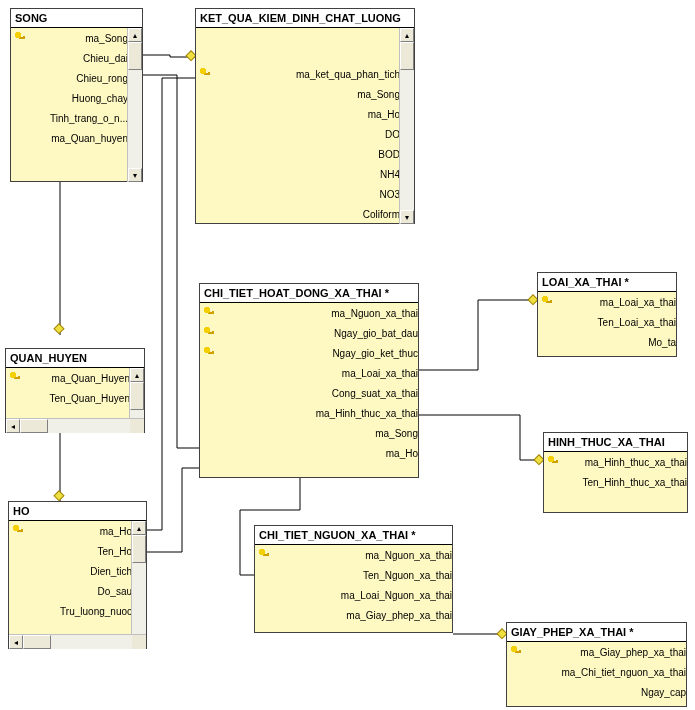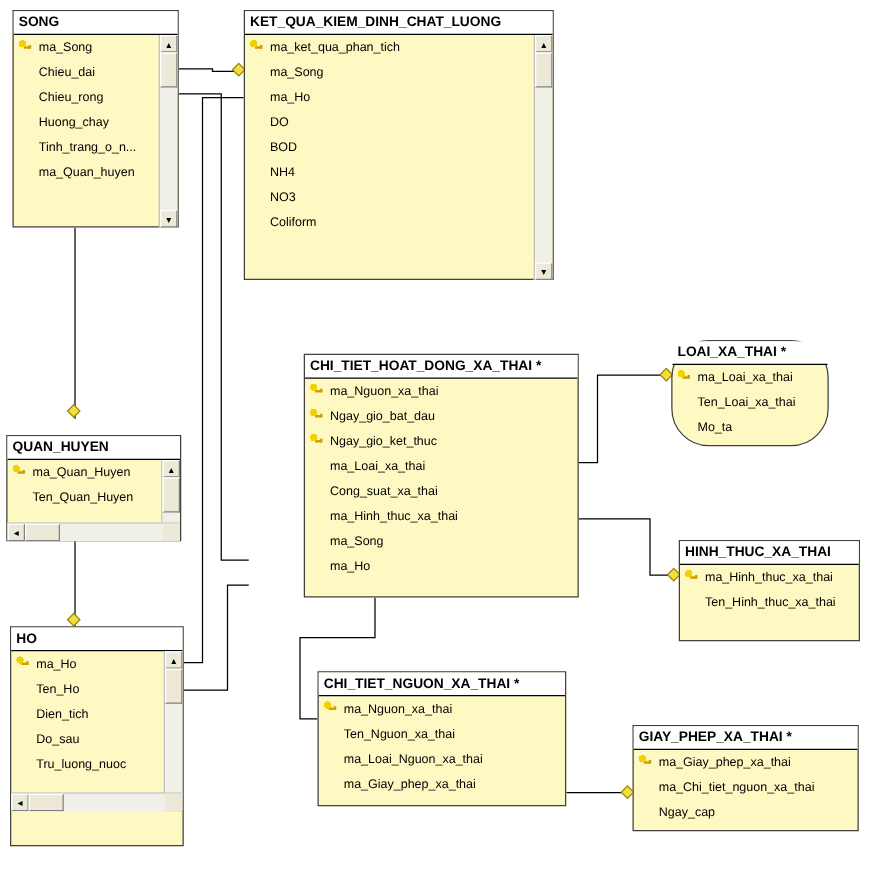--- a/index.html
+++ b/index.html
@@ -35,20 +35,21 @@
   .rows {
     padding: 0;
   }
   .row {
     display: flex;
     align-items: center;
     height: 20px;
     padding-left: 4px;
     white-space: nowrap;
     overflow: hidden;
+    justify-content: space-between;
   }
   .key-icon {
     width: 12px;
     height: 12px;
     display: inline-block;
     flex-shrink: 0;
   }
   .key-icon.pk::before {
     content: "";
     display: block;
@@ -197,24 +198,24 @@
         </div>
         <div class="v-scrollbar">
           <div class="sb-btn">▴</div>
           <div class="sb-track">
             <div class="sb-thumb"></div>
           </div>
           <div class="sb-btn">▾</div>
         </div>
       </div>
     </div>
-    <div class="table-box" style="left: 195px; top: 8px; width: 248px; height: 216px;">
+    <div class="table-box" style="left: 195px; top: 8px; width: 220px; height: 216px;">
       <div class="table-header">KET_QUA_KIEM_DINH_CHAT_LUONG</div>
       <div class="table-body" style="height: 196px;">
-        <div class="rows" style="position: absolute; inset: 0px 14px 0px 0px; overflow: hidden;">
+        <div class="rows" style="position: absolute; inset: 0px 14px 0px 0px; overflow: hidden; margin-top: 36px;">
           <div class="row">
             <span class="key-icon pk"></span>
             <span class="col-label">ma_ket_qua_phan_tich</span>
           </div>
           <div class="row">
             <span class="key-icon"></span>
             <span class="col-label">ma_Song</span>
           </div>
           <div class="row">
             <span class="key-icon"></span>
@@ -243,21 +244,21 @@
         </div>
         <div class="v-scrollbar">
           <div class="sb-btn">▴</div>
           <div class="sb-track">
             <div class="sb-thumb"></div>
           </div>
           <div class="sb-btn">▾</div>
         </div>
       </div>
     </div>
-    <div class="table-box" style="left: 199px; top: 283px; width: 220px; height: 195px; margin-left: 44px;">
+    <div class="table-box" style="left: 199px; top: 283px; width: 220px; height: 195px;">
       <div class="table-header">CHI_TIET_HOAT_DONG_XA_THAI *</div>
       <div class="table-body" style="height: 175px;">
         <div class="rows" style="position: absolute; inset: 0px; overflow: hidden;">
           <div class="row">
             <span class="key-icon pk"></span>
             <span class="col-label">ma_Nguon_xa_thai</span>
           </div>
           <div class="row">
             <span class="key-icon pk"></span>
             <span class="col-label">Ngay_gio_bat_dau</span>
@@ -282,21 +283,21 @@
             <span class="key-icon"></span>
             <span class="col-label">ma_Song</span>
           </div>
           <div class="row">
             <span class="key-icon"></span>
             <span class="col-label">ma_Ho</span>
           </div>
         </div>
       </div>
     </div>
-    <div class="table-box" style="left: 537px; top: 272px; width: 126px; height: 85px; border-radius: 30px;">
+    <div class="table-box" style="left: 537px; top: 272px; width: 140px; height: 85px;">
       <div class="table-header">LOAI_XA_THAI *</div>
       <div class="table-body" style="height: 65px;">
         <div class="rows" style="position: absolute; inset: 0px; overflow: hidden;">
           <div class="row">
             <span class="key-icon pk"></span>
             <span class="col-label">ma_Loai_xa_thai</span>
           </div>
           <div class="row">
             <span class="key-icon"></span>
             <span class="col-label">Ten_Loai_xa_thai</span>
@@ -346,21 +347,21 @@
             <span class="key-icon pk"></span>
             <span class="col-label">ma_Hinh_thuc_xa_thai</span>
           </div>
           <div class="row">
             <span class="key-icon"></span>
             <span class="col-label">Ten_Hinh_thuc_xa_thai</span>
           </div>
         </div>
       </div>
     </div>
-    <div class="table-box" style="left: 8px; top: 501px; width: 139px; height: 176px;">
+    <div class="table-box" style="left: 8px; top: 501px; width: 139px; height: 148px;">
       <div class="table-header">HO</div>
       <div class="table-body" style="height: 128px;">
         <div class="rows" style="position: absolute; inset: 0px 14px 14px 0px; overflow: hidden;">
           <div class="row">
             <span class="key-icon pk"></span>
             <span class="col-label">ma_Ho</span>
           </div>
           <div class="row">
             <span class="key-icon"></span>
             <span class="col-label">Ten_Ho</span>
@@ -388,21 +389,21 @@
         <div class="h-scrollbar">
           <div class="sb-btn">◂</div>
           <div class="sb-track">
             <div class="sb-thumb"></div>
           </div>
           <div class="sb-btn">▸</div>
         </div>
         <div class="corner"></div>
       </div>
     </div>
-    <div class="table-box" style="left: 254px; top: 537px; width: 199px; height: 108px;">
+    <div class="table-box" style="left: 254px; top: 525px; width: 199px; height: 108px;">
       <div class="table-header">CHI_TIET_NGUON_XA_THAI *</div>
       <div class="table-body" style="height: 88px;">
         <div class="rows" style="position: absolute; inset: 0px; overflow: hidden;">
           <div class="row">
             <span class="key-icon pk"></span>
             <span class="col-label">ma_Nguon_xa_thai</span>
           </div>
           <div class="row">
             <span class="key-icon"></span>
             <span class="col-label">Ten_Nguon_xa_thai</span>
@@ -411,21 +412,21 @@
             <span class="key-icon"></span>
             <span class="col-label">ma_Loai_Nguon_xa_thai</span>
           </div>
           <div class="row">
             <span class="key-icon"></span>
             <span class="col-label">ma_Giay_phep_xa_thai</span>
           </div>
         </div>
       </div>
     </div>
-    <div class="table-box" style="left: 506px; top: 580px; width: 181px; height: 85px;">
+    <div class="table-box" style="left: 506px; top: 622px; width: 181px; height: 85px;">
       <div class="table-header">GIAY_PHEP_XA_THAI *</div>
       <div class="table-body" style="height: 65px;">
         <div class="rows" style="position: absolute; inset: 0px; overflow: hidden;">
           <div class="row">
             <span class="key-icon pk"></span>
             <span class="col-label">ma_Giay_phep_xa_thai</span>
           </div>
           <div class="row">
             <span class="key-icon"></span>
             <span class="col-label">ma_Chi_tiet_nguon_xa_thai</span>

